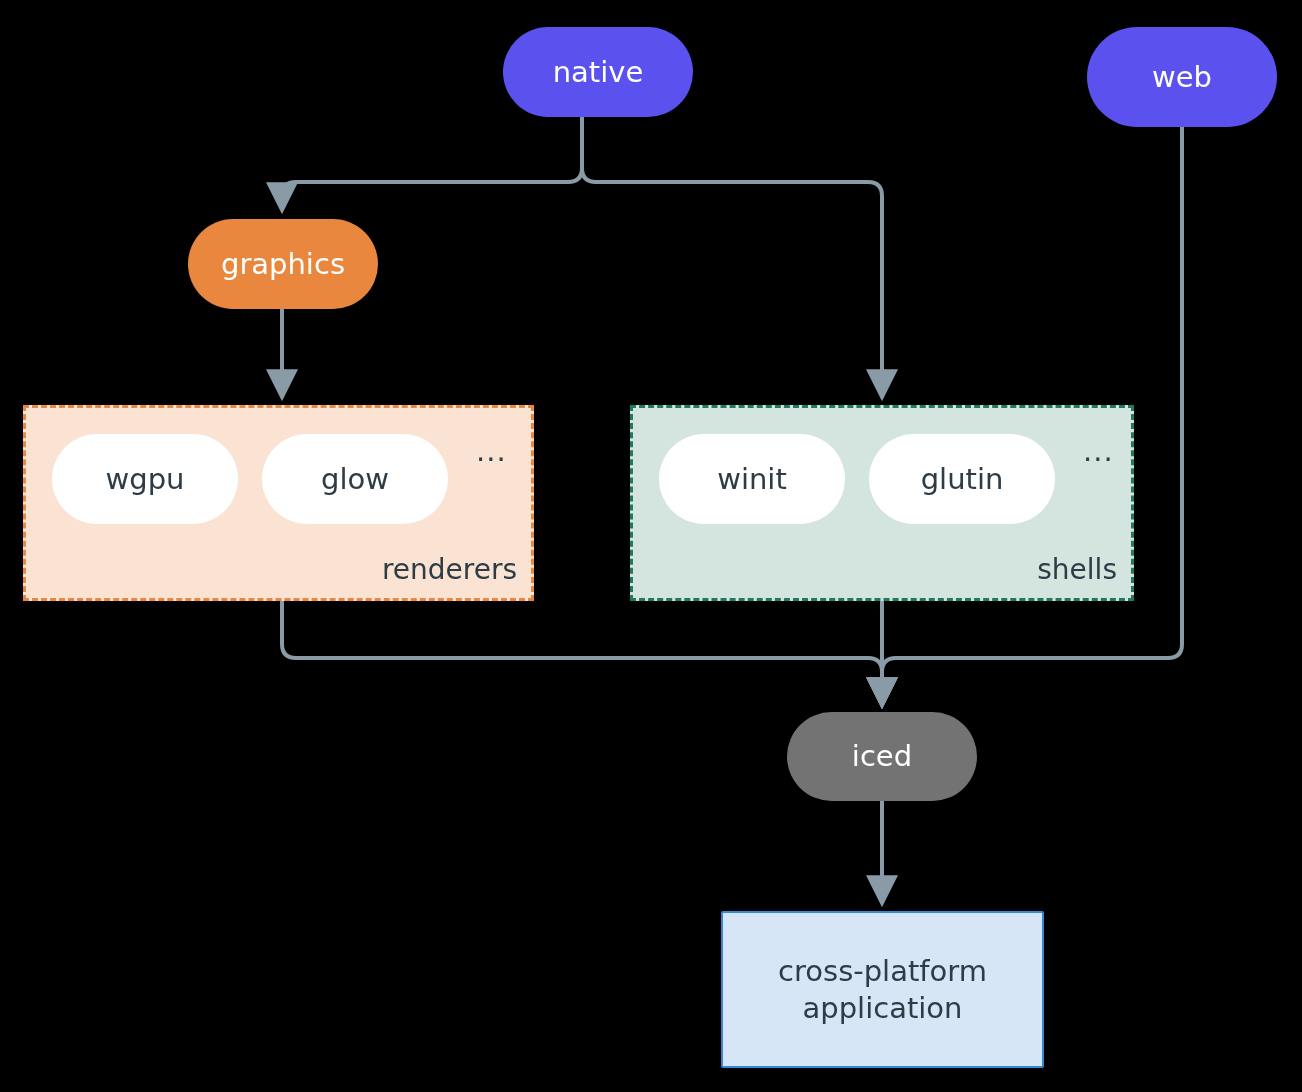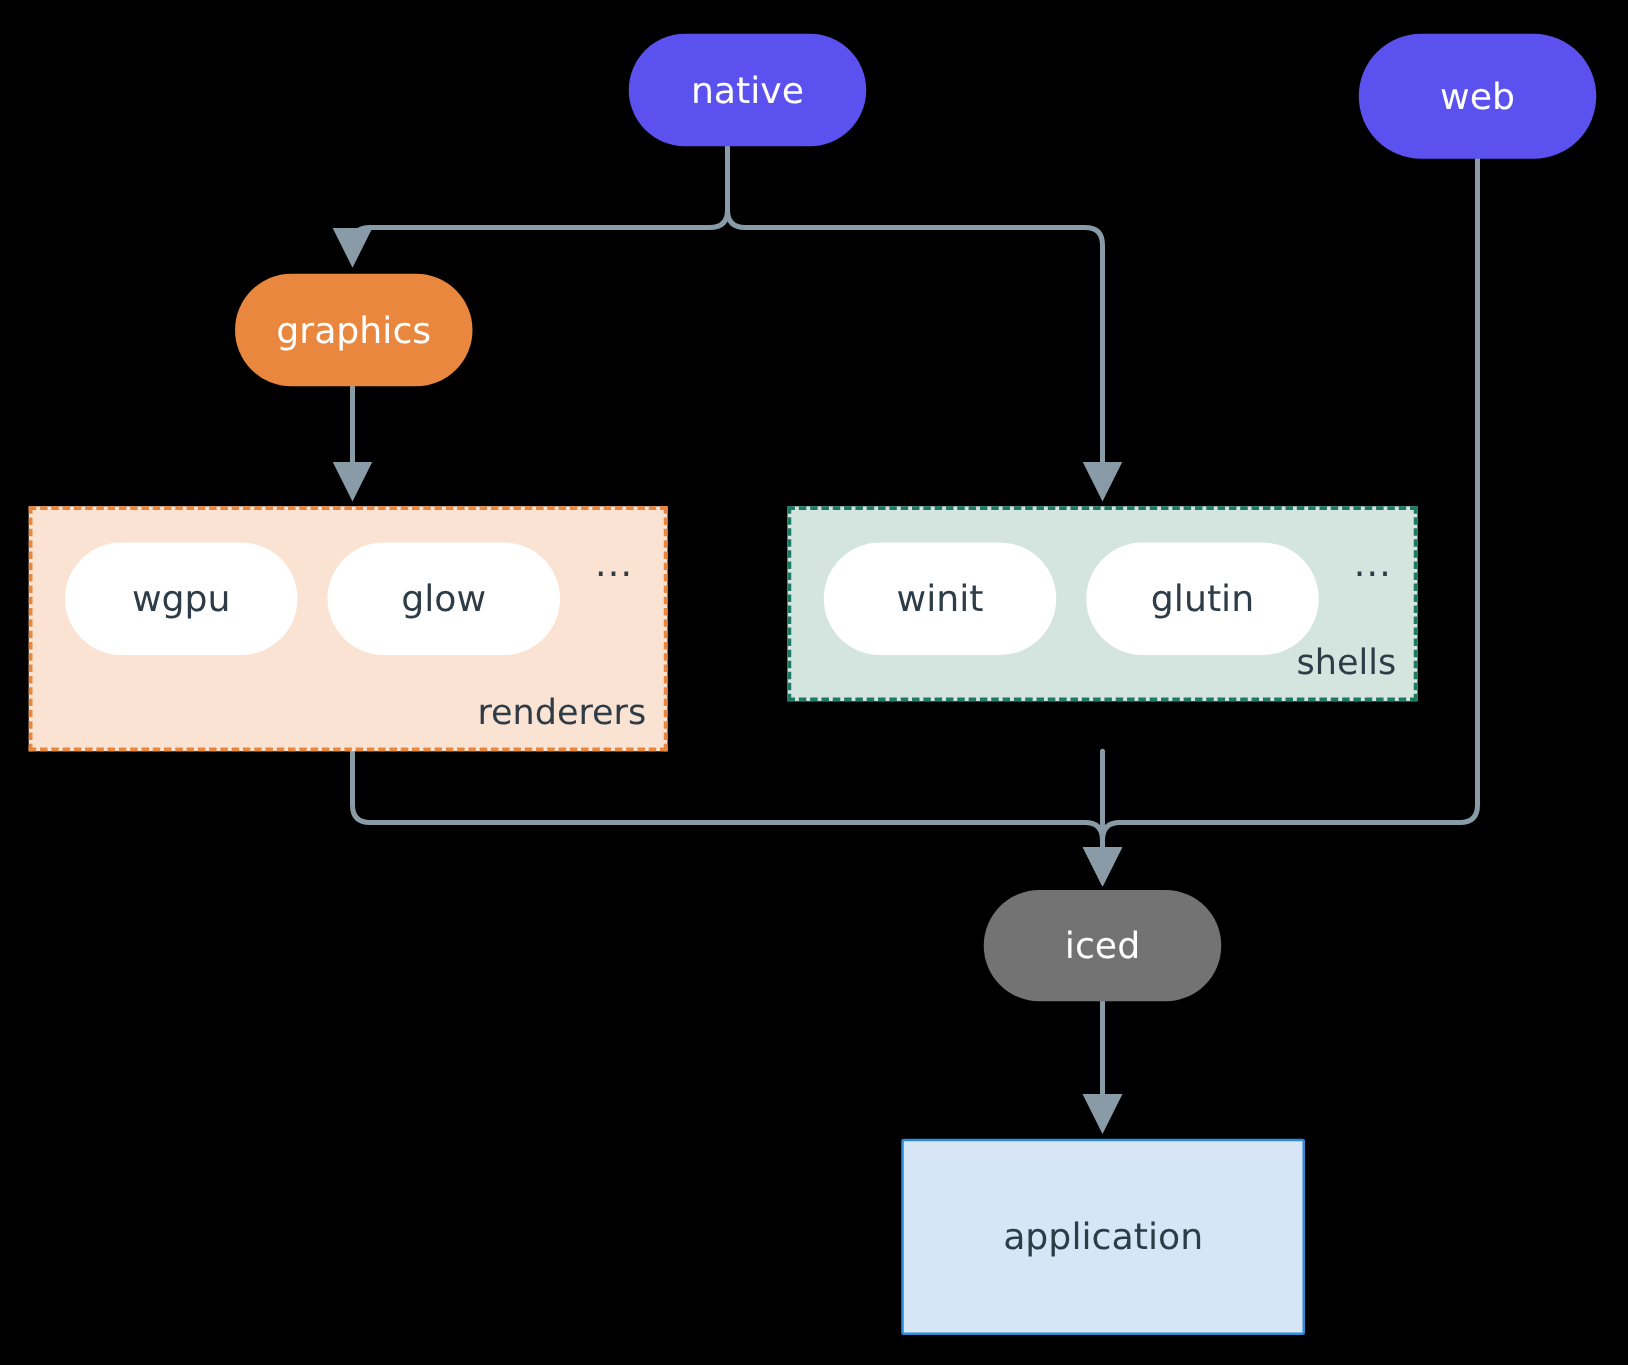--- a/index.html
+++ b/index.html
@@ -99,21 +99,21 @@
     top: 405px;
     width: 511px;
     height: 196px;
     background: #FBE3D3;
     border: 3px dashed #E8873D;
   }
   .group-shells {
     left: 630px;
     top: 405px;
     width: 504px;
-    height: 156px;
+    height: 196px;
     background: #D4E5DF;
     border: 3px dashed #1F7A63;
   }
   .group-label {
     position: absolute;
     right: 14px;
     bottom: 12px;
     font-size: 28px;
     color: #2D3C46;
   }
@@ -181,20 +181,21 @@
 
   <div class="node pill node-graphics">
     <span>graphics</span>
   </div>
 
   <div class="node pill node-iced">
     <span>iced</span>
   </div>
 
   <div class="node node-app">
+    <span class="line">cross-platform</span>
     <span class="line">application</span>
   </div>
 
   <div class="group group-renderers">
     <div class="chip-row">
       <div class="chip">
         <span>wgpu</span>
       </div>
       <div class="chip">
         <span>glow</span>

